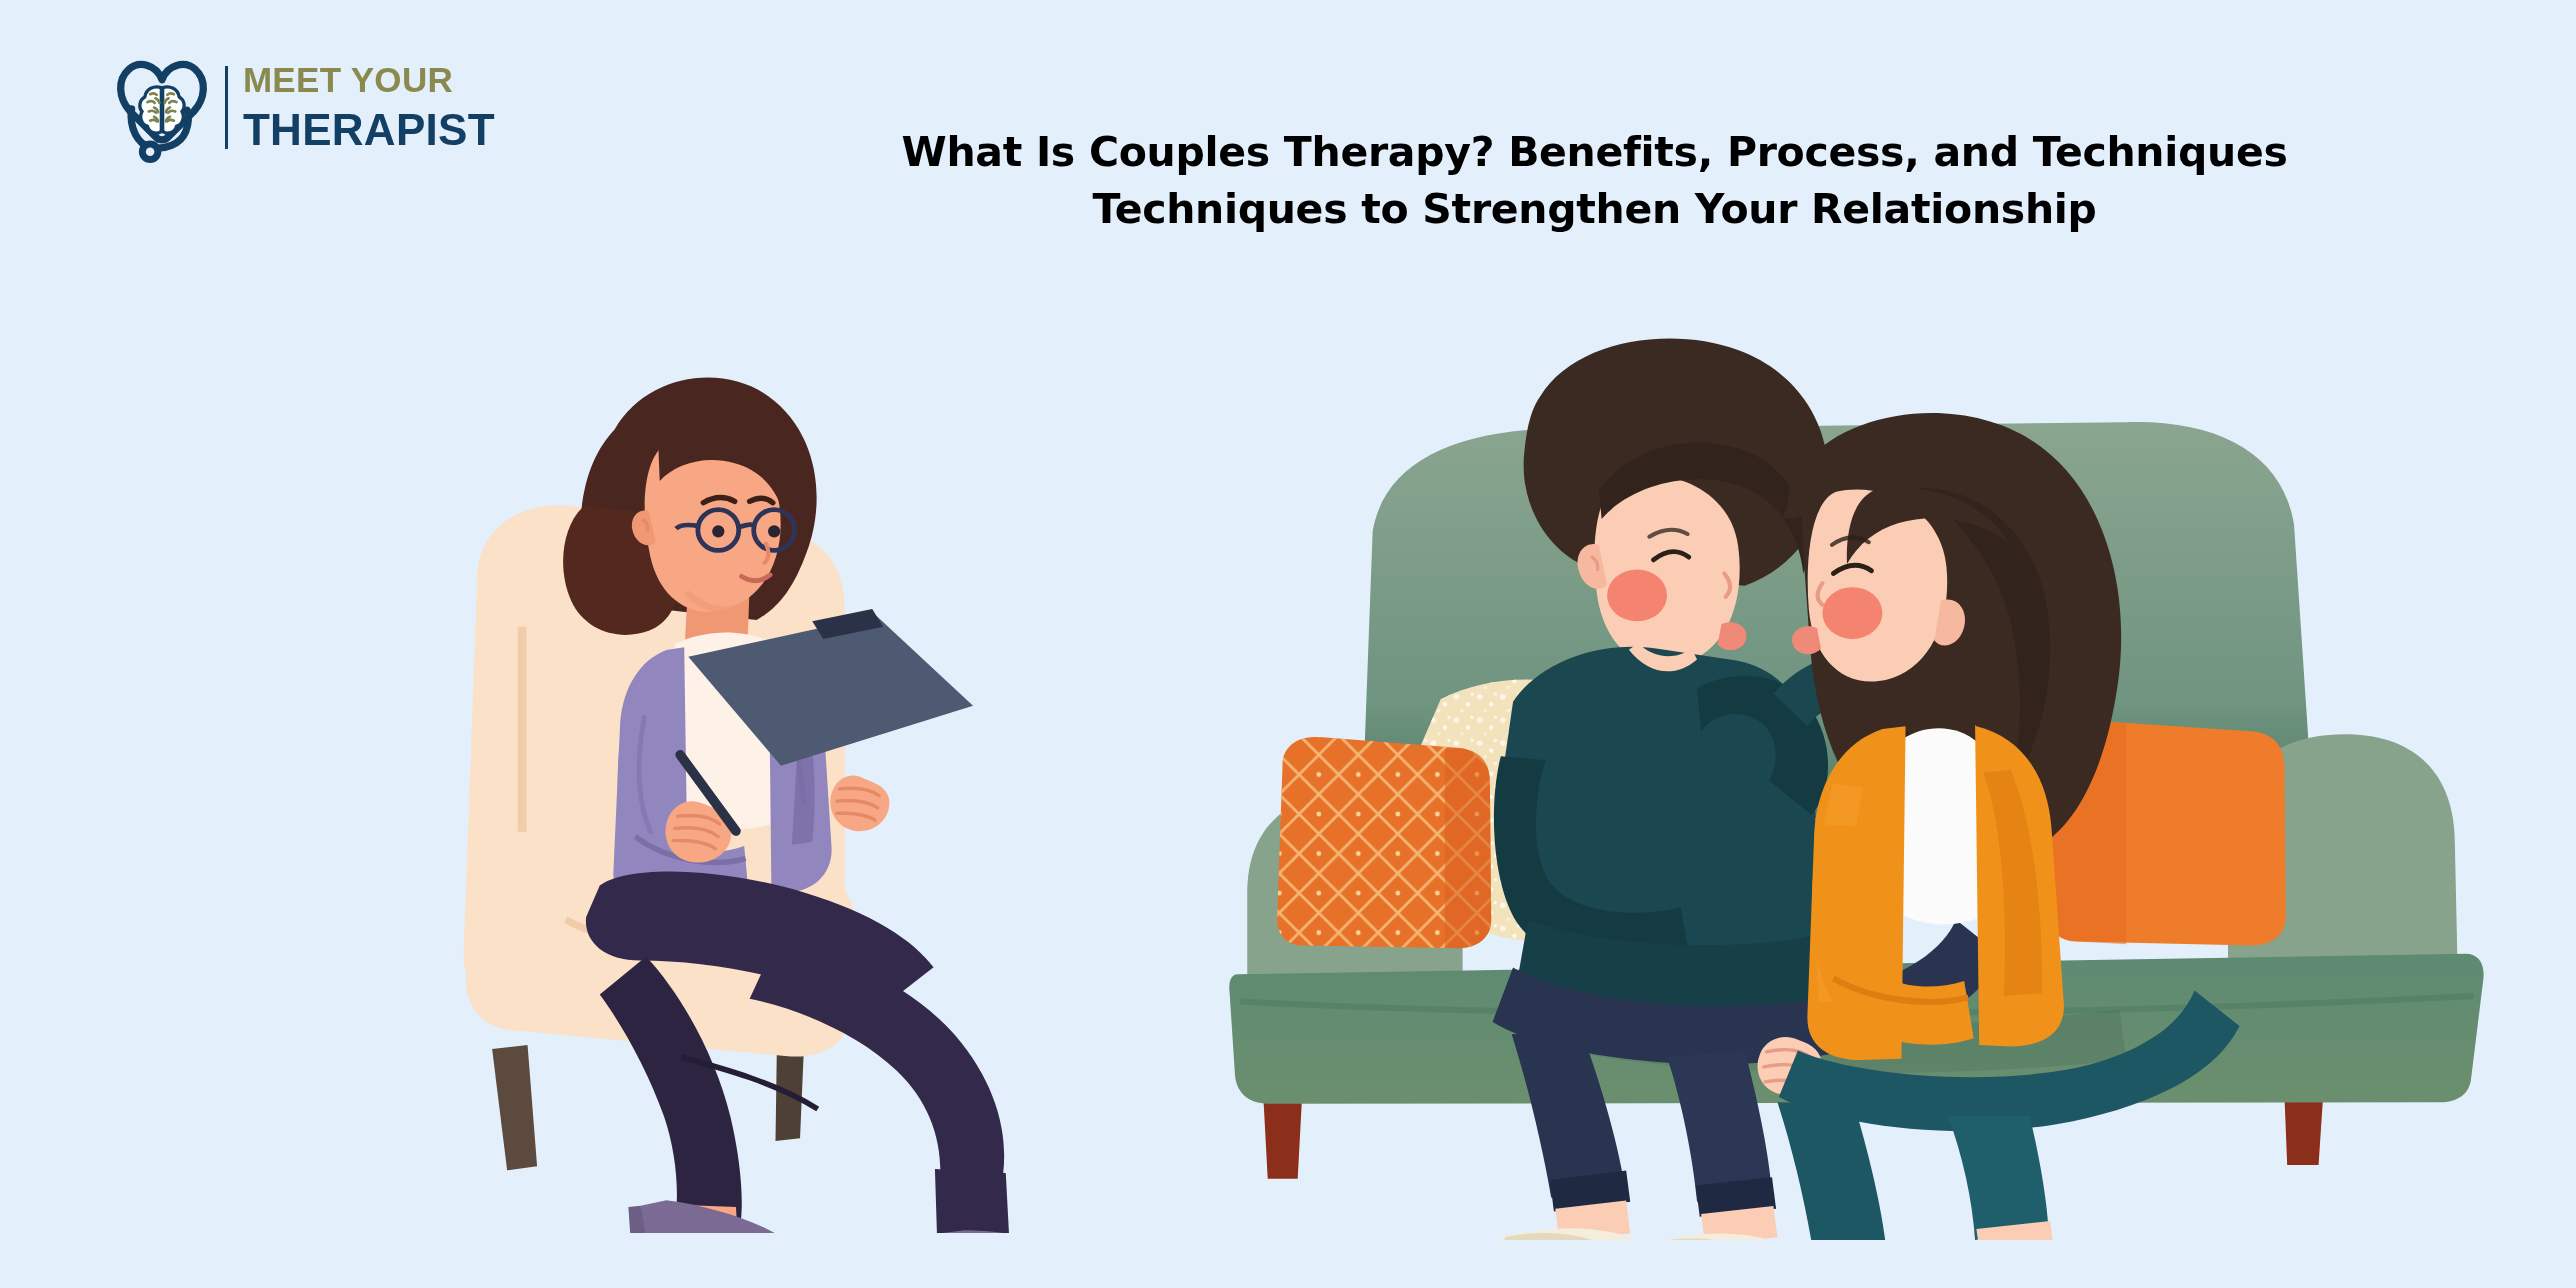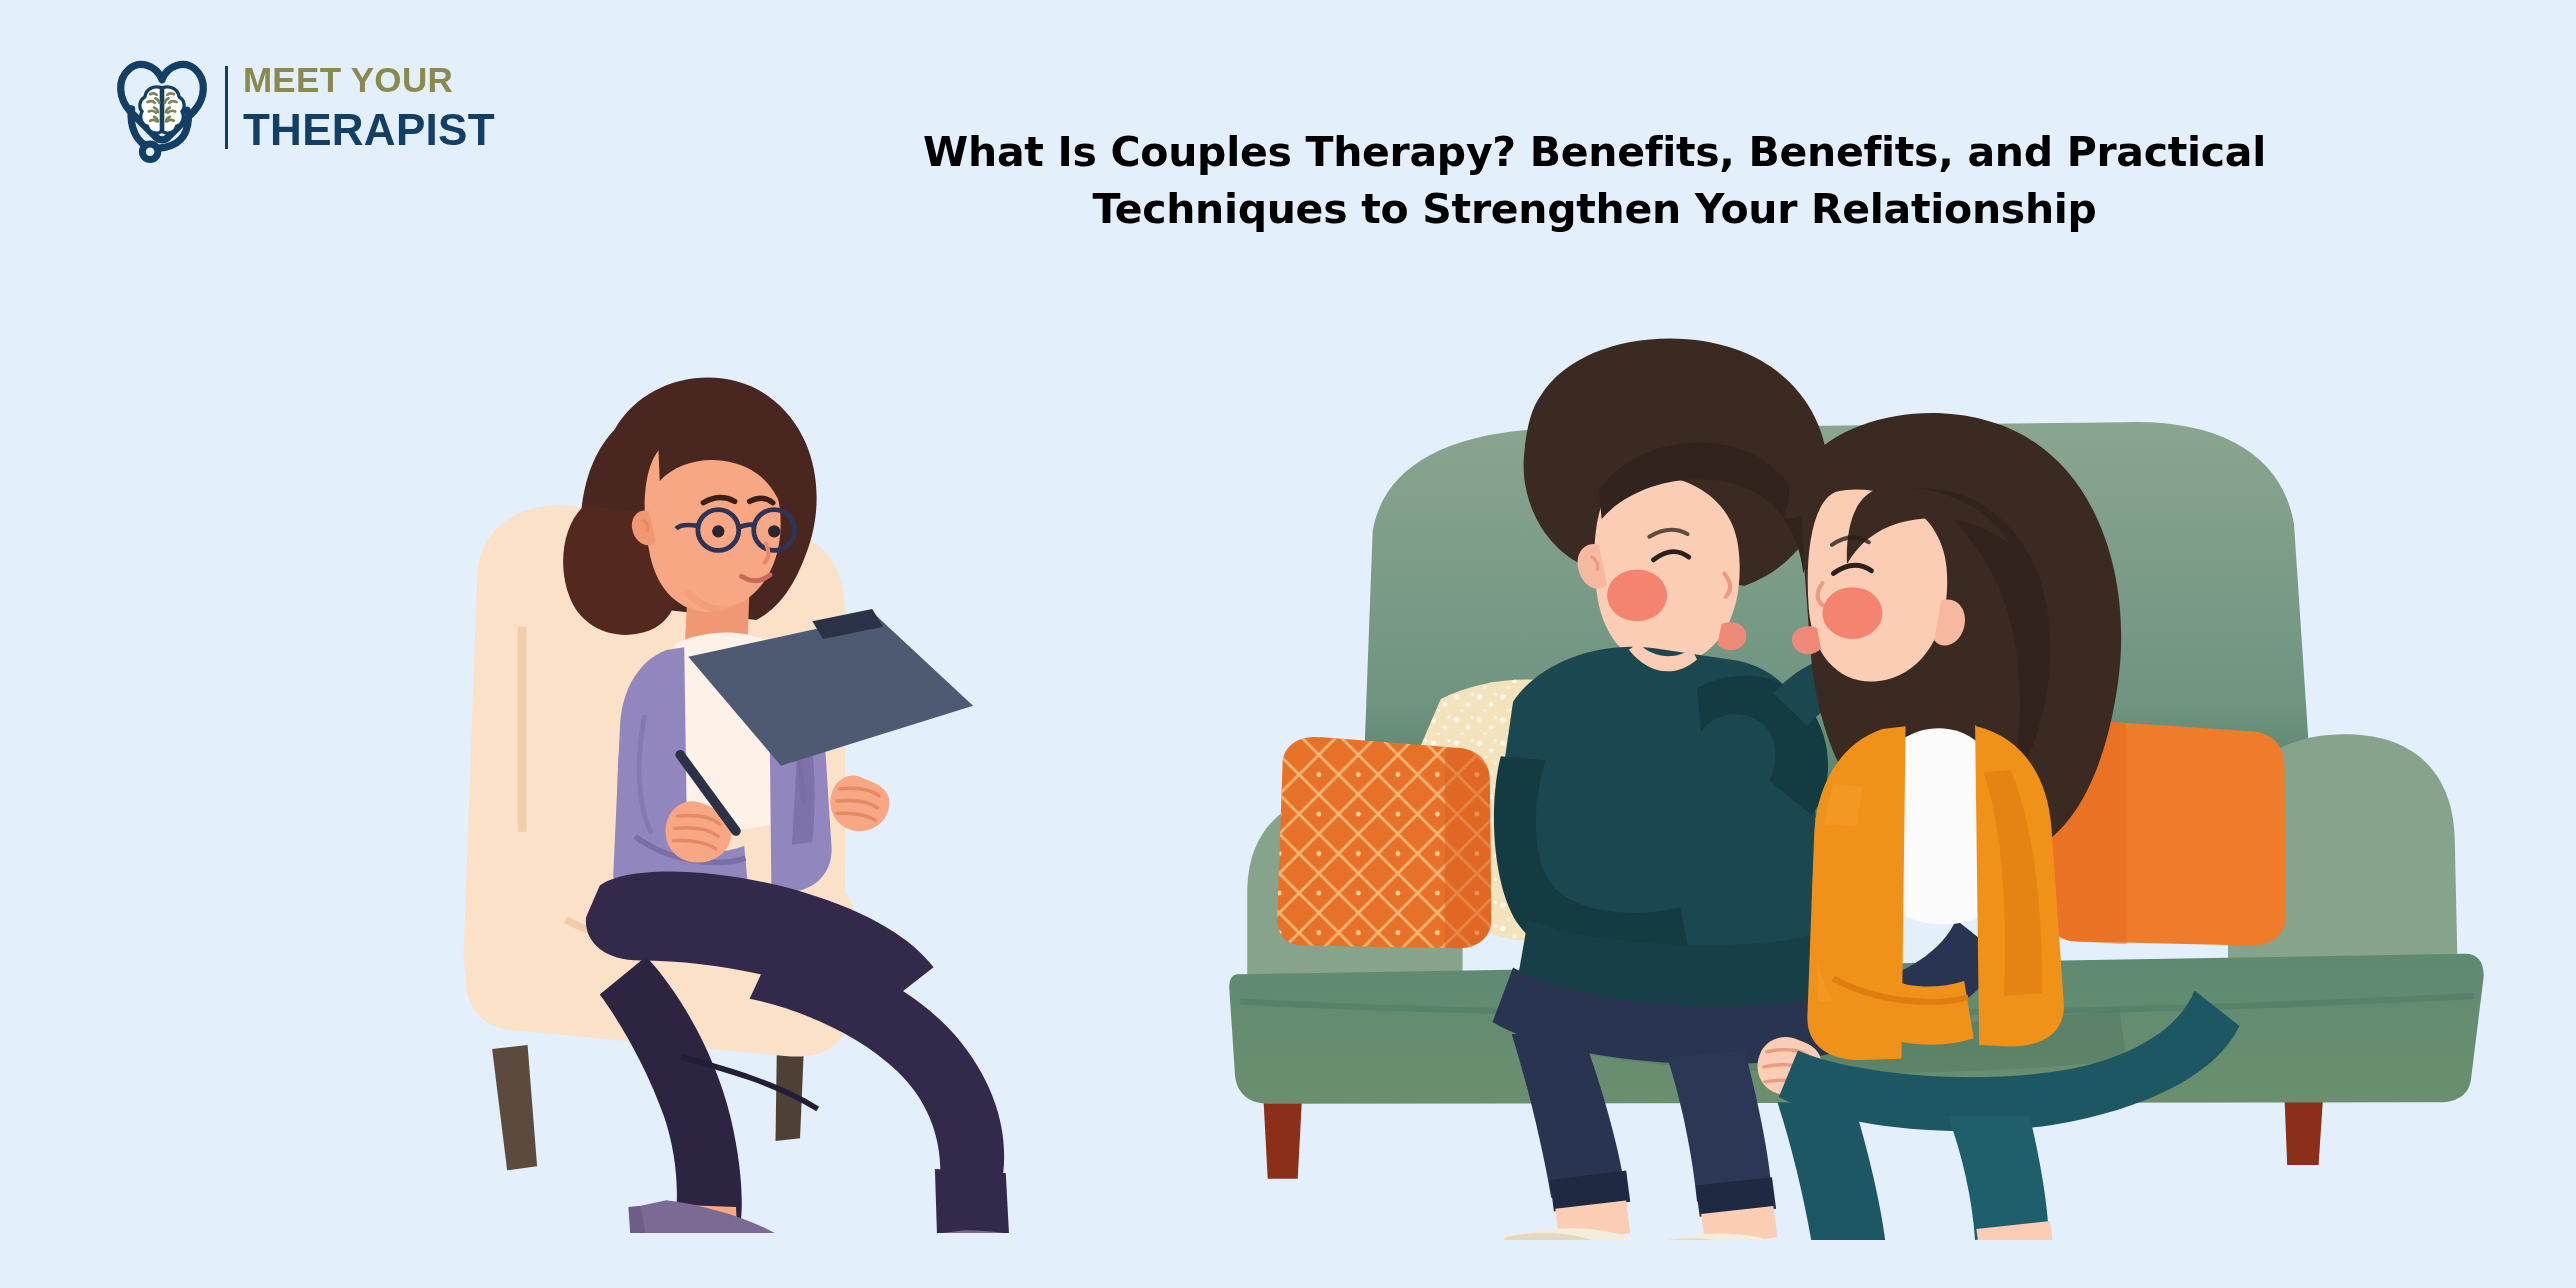--- a/index.html
+++ b/index.html
@@ -92,21 +92,21 @@
     </svg>
 
     <div id="logo-divider"></div>
 
     <div id="logo-wordmark">
       <span class="wm-line1">MEET YOUR</span>
       <span class="wm-line2">THERAPIST</span>
     </div>
   </div>
 
-  <h1 id="page-title">What Is Couples Therapy? Benefits, Benefits, and Practical Techniques to Strengthen Your Relationship</h1>
+  <h1 id="page-title">What Is Couples Therapy? Benefits, Process, and Techniques Techniques to Strengthen Your Relationship</h1>
 
   <svg class="art" id="therapist-scene" viewBox="0 0 1160 1330" aria-hidden="true">
     <defs>
       <clipPath id="clipboardClip">
         <path d="M430 480 L700 425 L840 560 L560 640 Z"></path>
       </clipPath>
     </defs>
 
     <g>
       <path d="M142 1060 l52 -6 14 178 -44 6 Z" fill="#5b4a3d"></path>

